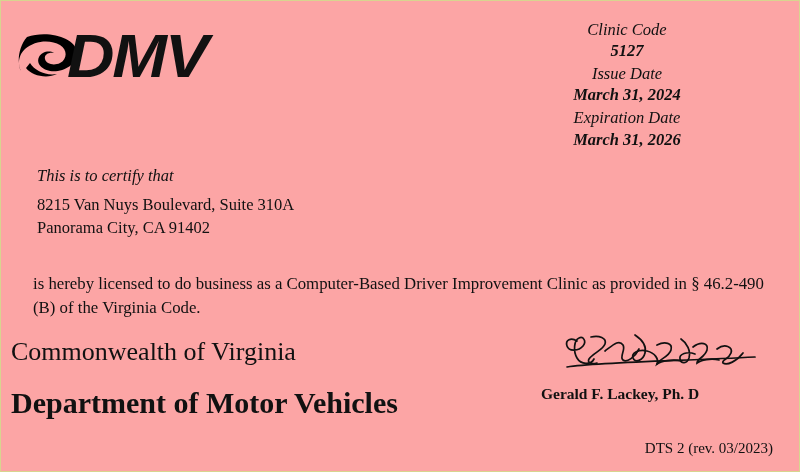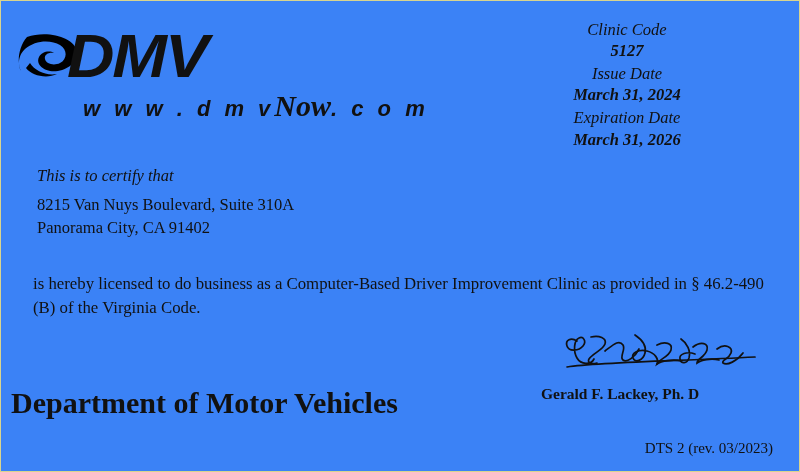--- a/index.html
+++ b/index.html
@@ -11,21 +11,21 @@
     height: 472px;
     background: #fbf7a8;
     font-family: "Liberation Serif", serif;
     color: #111;
     overflow: hidden;
   }
   .page {
     position: relative;
     width: 800px;
     height: 472px;
-    background: #3b82f6;
+    background: #fca5a5;
     box-sizing: border-box;
     border: 1px solid #d8d48f;
   }
 
   
   .logo-block {
     position: absolute;
     left: 14px;
     top: 14px;
     width: 380px;
@@ -172,21 +172,20 @@
 <body>
 
 <div class="page">
 
   <div class="logo-block">
     <svg class="logo-swoosh" viewBox="0 0 62 52">
       <path d="M10,4 C30,-3 58,4 60,19 C61,31 46,40 33,38 C24,36.5 19,30 22,24 C24.5,19 32,17 37,20 C31,19 27,22 28,26 C29,31 37,33 43,30 C50,26.5 51,17 43,12 C34,6.5 18,7 8,16 C2,21.5 0,31 4,38 C0,31 1,14 10,4 Z"></path>
       <path d="M13,30 C18,38 29,43 40,41 C30,46 15,43 9,35 Z"></path>
     </svg>
     <div class="logo-dmv">DMV</div>
-    <div class="logo-url"><span>w w w . d m v</span><span class="now">Now</span><span>. c o m</span></div>
   </div>
 
   <div class="header-right">
     <div class="hdr-label">Clinic Code</div>
     <div class="hdr-value">5127</div>
     <div class="hdr-gap"></div>
     <div class="hdr-label">Issue Date</div>
     <div class="hdr-value">March 31, 2024</div>
     <div class="hdr-gap"></div>
     <div class="hdr-label">Expiration Date</div>
@@ -195,20 +194,21 @@
 
   <div class="certify">This is to certify that</div>
 
   <div class="addr">
     <div>8215 Van Nuys Boulevard, Suite 310A</div>
     <div>Panorama City, CA 91402</div>
   </div>
 
   <div class="license">is hereby licensed to do business as a Computer-Based Driver Improvement Clinic as provided in § 46.2-490 (B) of the Virginia Code.</div>
 
+  <div class="commonwealth">Commonwealth of Virginia</div>
   <div class="department">Department of Motor Vehicles</div>
 
   <div class="sig-block">
     <svg class="sig-svg" viewBox="0 0 200 48">
       <g fill="none" stroke="#111" stroke-width="1.7" stroke-linecap="round">
         <path d="M16,10 C10,6 4,9 6,15 C8,21 18,20 22,15 C26,10 22,5 18,7 C13,9 12,20 16,27 C20,34 30,34 33,28"></path>
         <path d="M30,6 C38,4 46,7 44,13 C42,19 32,22 28,28 C26,31 30,34 36,32"></path>
         <path d="M44,20 C52,14 58,8 62,14 C65,19 58,26 62,29 C66,32 74,26 78,18"></path>
         <path d="M74,4 C80,8 86,14 84,22 C82,30 74,32 72,27 C70,22 78,18 86,20 C94,22 98,28 96,33"></path>
         <path d="M96,14 C104,10 112,12 110,19 C108,26 98,28 96,33 C100,30 112,28 120,30"></path>

